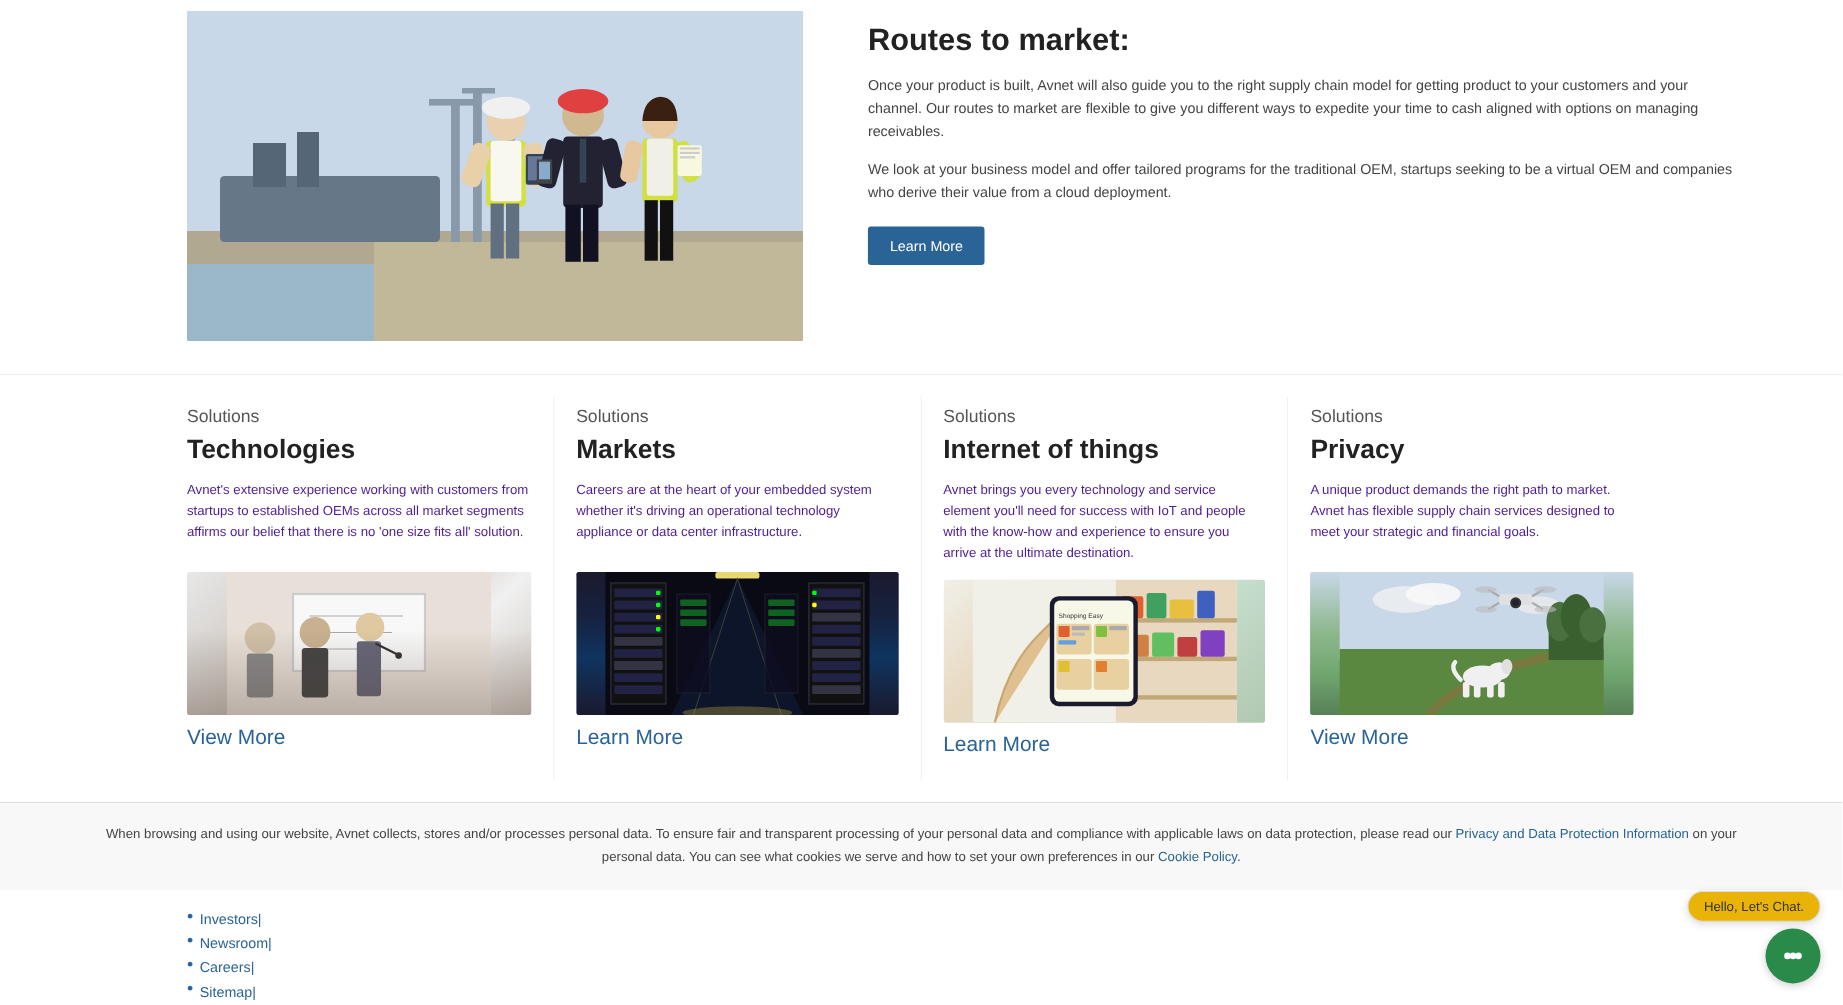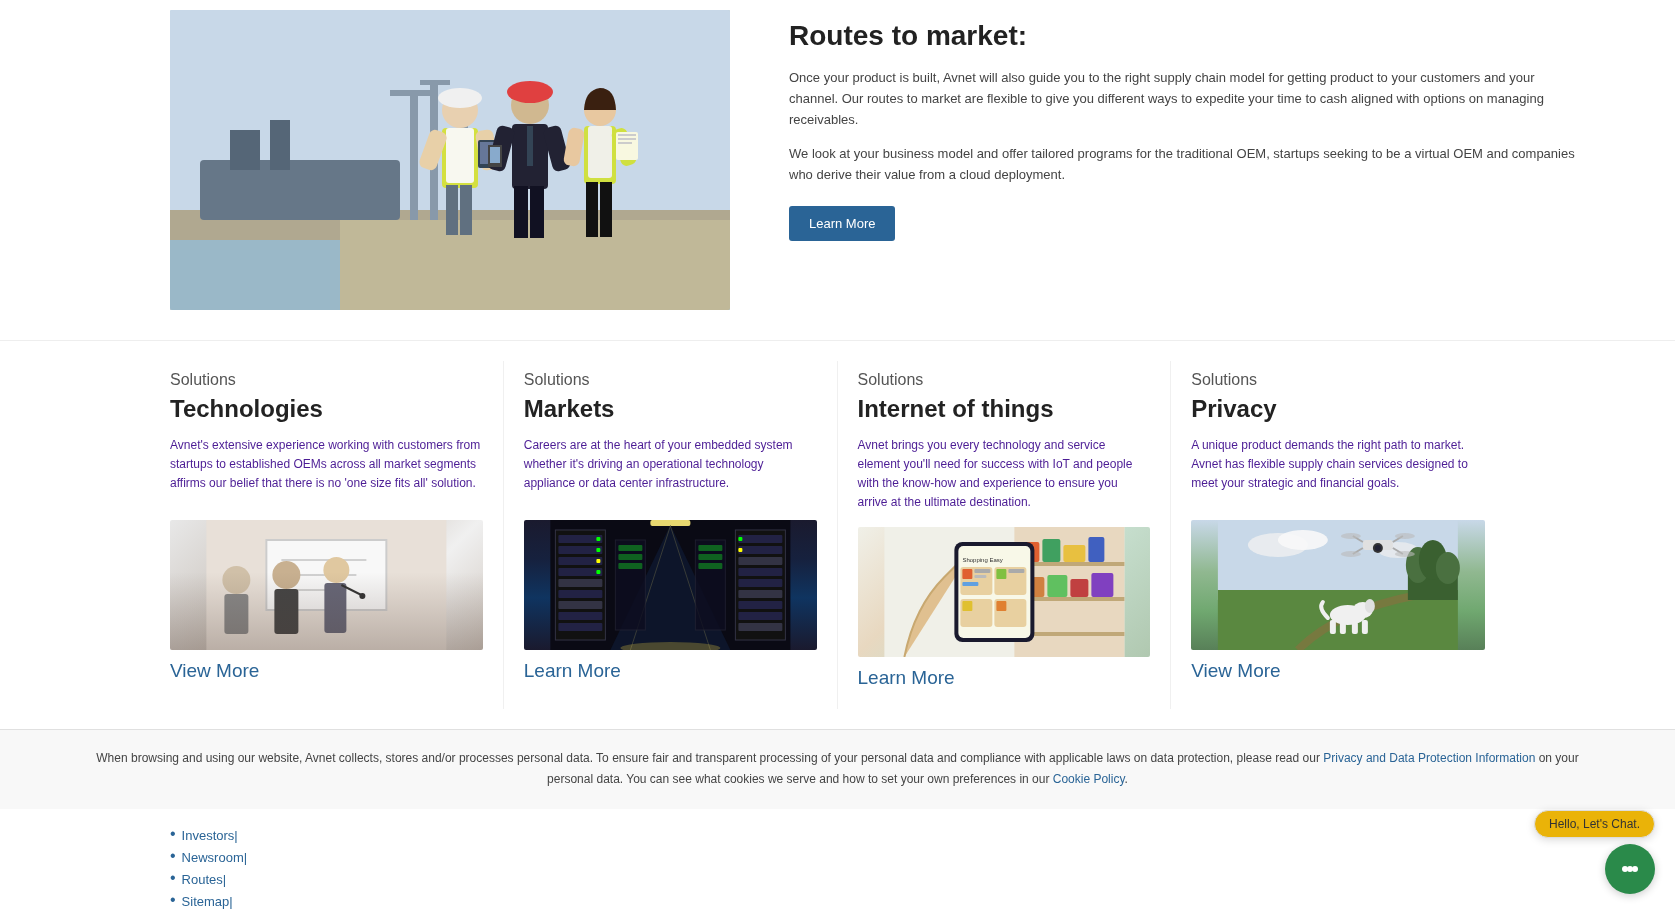--- a/index.html
+++ b/index.html
@@ -492,21 +492,21 @@
 </div>
 
 <div class="footer-links">
   <div class="footer-link-item">
     <a href="#">Investors|</a>
   </div>
   <div class="footer-link-item">
     <a href="#">Newsroom|</a>
   </div>
   <div class="footer-link-item">
-    <a href="#">Routes|</a>
+    <a href="#">Careers|</a>
   </div>
   <div class="footer-link-item">
     <a href="#">Sitemap|</a>
   </div>
 </div>
 
 <div class="chat-widget">
   <div class="chat-bubble">Hello, Let's Chat.</div>
   <button class="chat-button">
     <svg class="chat-icon-svg" viewBox="0 0 26 26" xmlns="http://www.w3.org/2000/svg">

